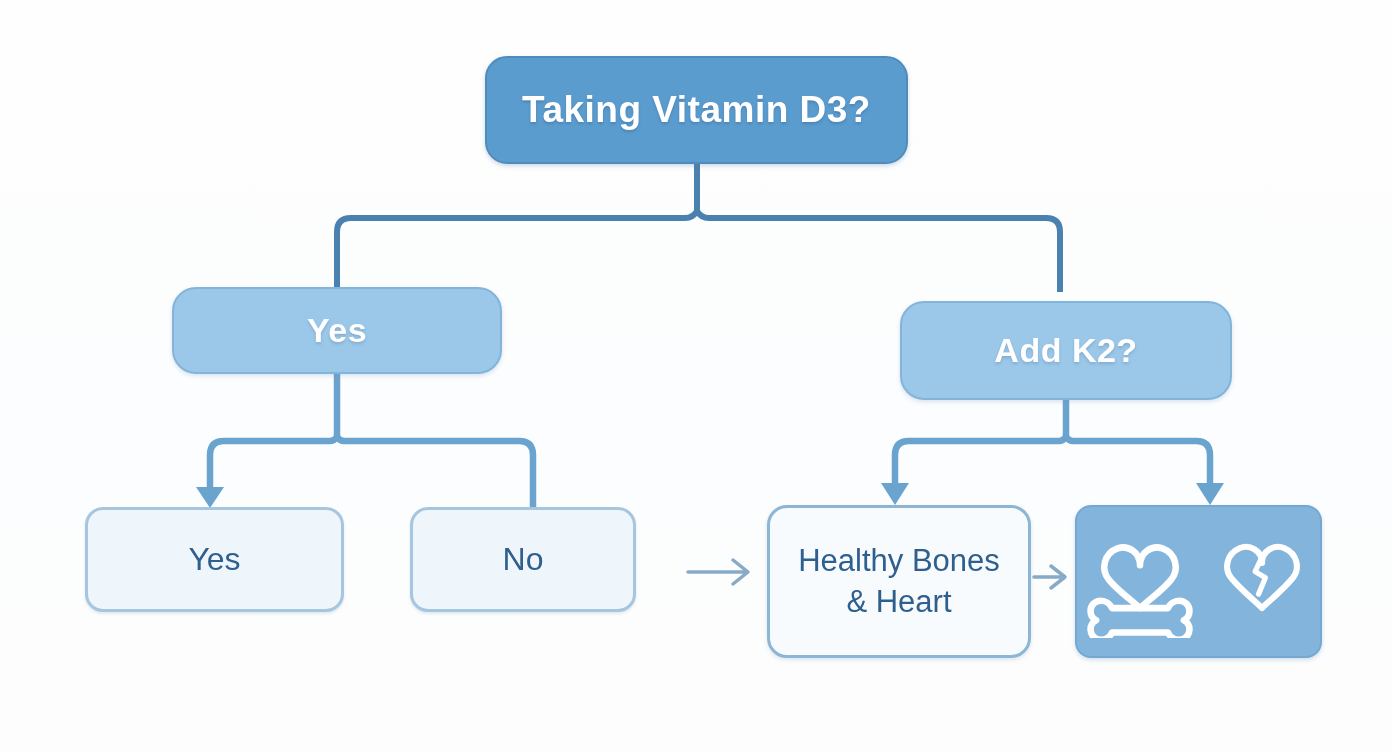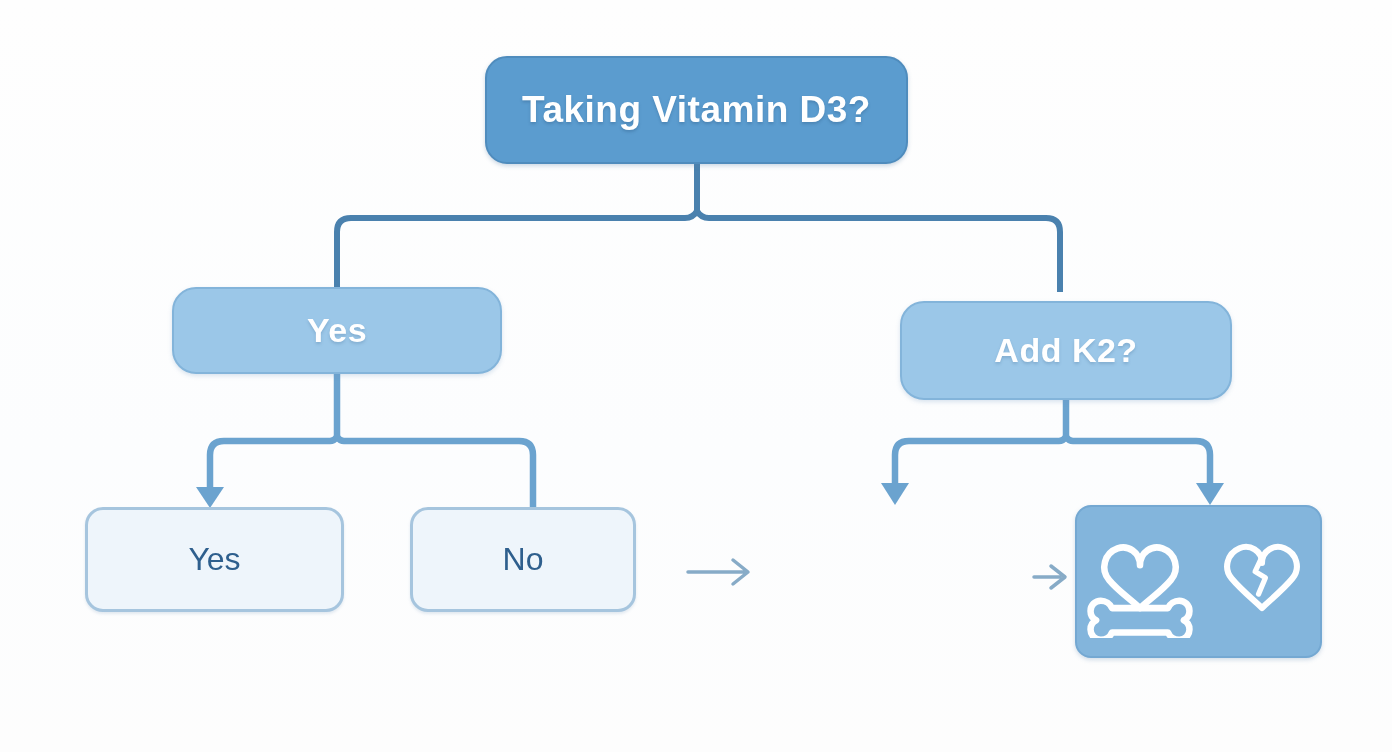--- a/index.html
+++ b/index.html
@@ -112,20 +112,24 @@
   <div class="node node-branch node-branch-right">
     <span>Add K2?</span>
   </div>
 
   <div class="node node-leaf node-leaf-yes">
     <span>Yes</span>
   </div>
   <div class="node node-leaf node-leaf-no">
     <span>No</span>
   </div>
+  <div class="node node-outcome">
+    <span>Healthy Bones
+&amp; Heart</span>
+  </div>
 
   <div class="node node-icons">
 
     <svg width="112" height="112" viewBox="0 0 120 120">
       <path d="M30,88 c-2,-5 -7,-8 -12,-8 a11,11 0 0,0 -11,11 c0,4 2,8 6,10 c-4,2 -6,6 -6,10 a11,11 0 0,0 11,11 c5,0 10,-3 12,-8 h60 c2,5 7,8 12,8 a11,11 0 0,0 11,-11 c0,-4 -2,-8 -6,-10 c4,-2 6,-6 6,-10 a11,11 0 0,0 -11,-11 c-5,0 -10,3 -12,8 z" fill="#83b5dc" stroke="#ffffff" stroke-width="7" stroke-linejoin="round"></path>
       <path d="M60,42 C60,28 47,20 36,24 C22,29 17,46 27,58 C36,69 48,77 60,88 C72,77 84,69 93,58 C103,46 98,29 84,24 C73,20 60,28 60,42 Z" fill="#83b5dc" stroke="#ffffff" stroke-width="7" stroke-linejoin="round"></path>
     </svg>
 
     <svg width="104" height="104" viewBox="0 0 120 120">
       <path d="M60,38 C60,24 46,16 34,21 C20,27 15,44 25,56 C34,67 47,78 60,90 C73,78 86,67 95,56 C105,44 100,27 86,21 C74,16 60,24 60,38 Z" fill="none" stroke="#ffffff" stroke-width="7" stroke-linejoin="round"></path>

